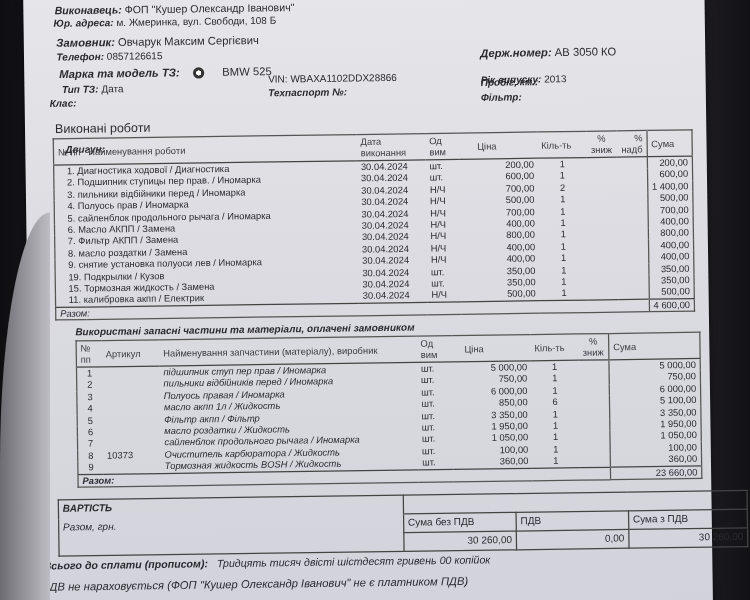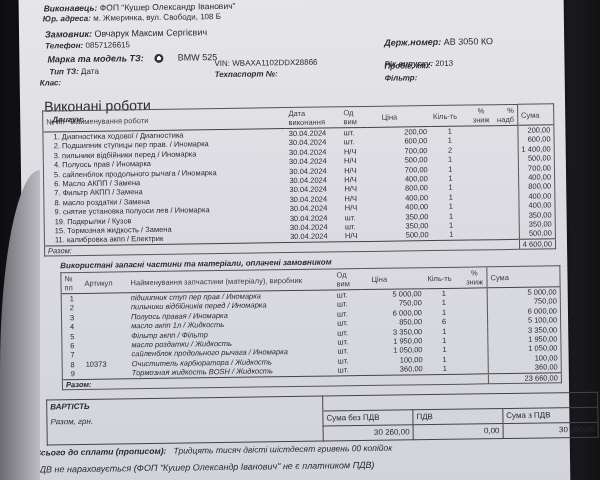--- a/index.html
+++ b/index.html
@@ -75,21 +75,21 @@
     <span class="lbl">Держ.номер:</span>
     <span>АВ 3050 КО</span>
   </div>
   <div class="t" style="left:365px;top:67px;">
     <span class="lbl">Рік випуску:</span>
     <span>2013</span>
   </div>
   <div class="t lbl" style="left:365px;top:69px;">Пробіг, км.:</div>
   <div class="t lbl" style="left:365px;top:81px;">Фільтр:</div>
 
-  <div class="section-title" style="left:24px;top:101px;font-style:normal;font-weight:normal;font-size:14px;">Виконані роботи</div>
+  <div class="section-title" style="left:24px;top:101px;font-style:normal;font-weight:normal;font-size:10px;">Виконані роботи</div>
 
   <table class="works">
     <thead>
       <tr>
         <th style="width:14px">№ пп</th>
         <th style="width:218px">Найменування роботи</th>
         <th style="width:50px;white-space:normal">Дата виконання</th>
         <th style="width:22px;white-space:normal">Од вим</th>
         <th style="width:48px;padding-left:14px">Ціна</th>
         <th style="width:34px">Кіль-ть</th>

